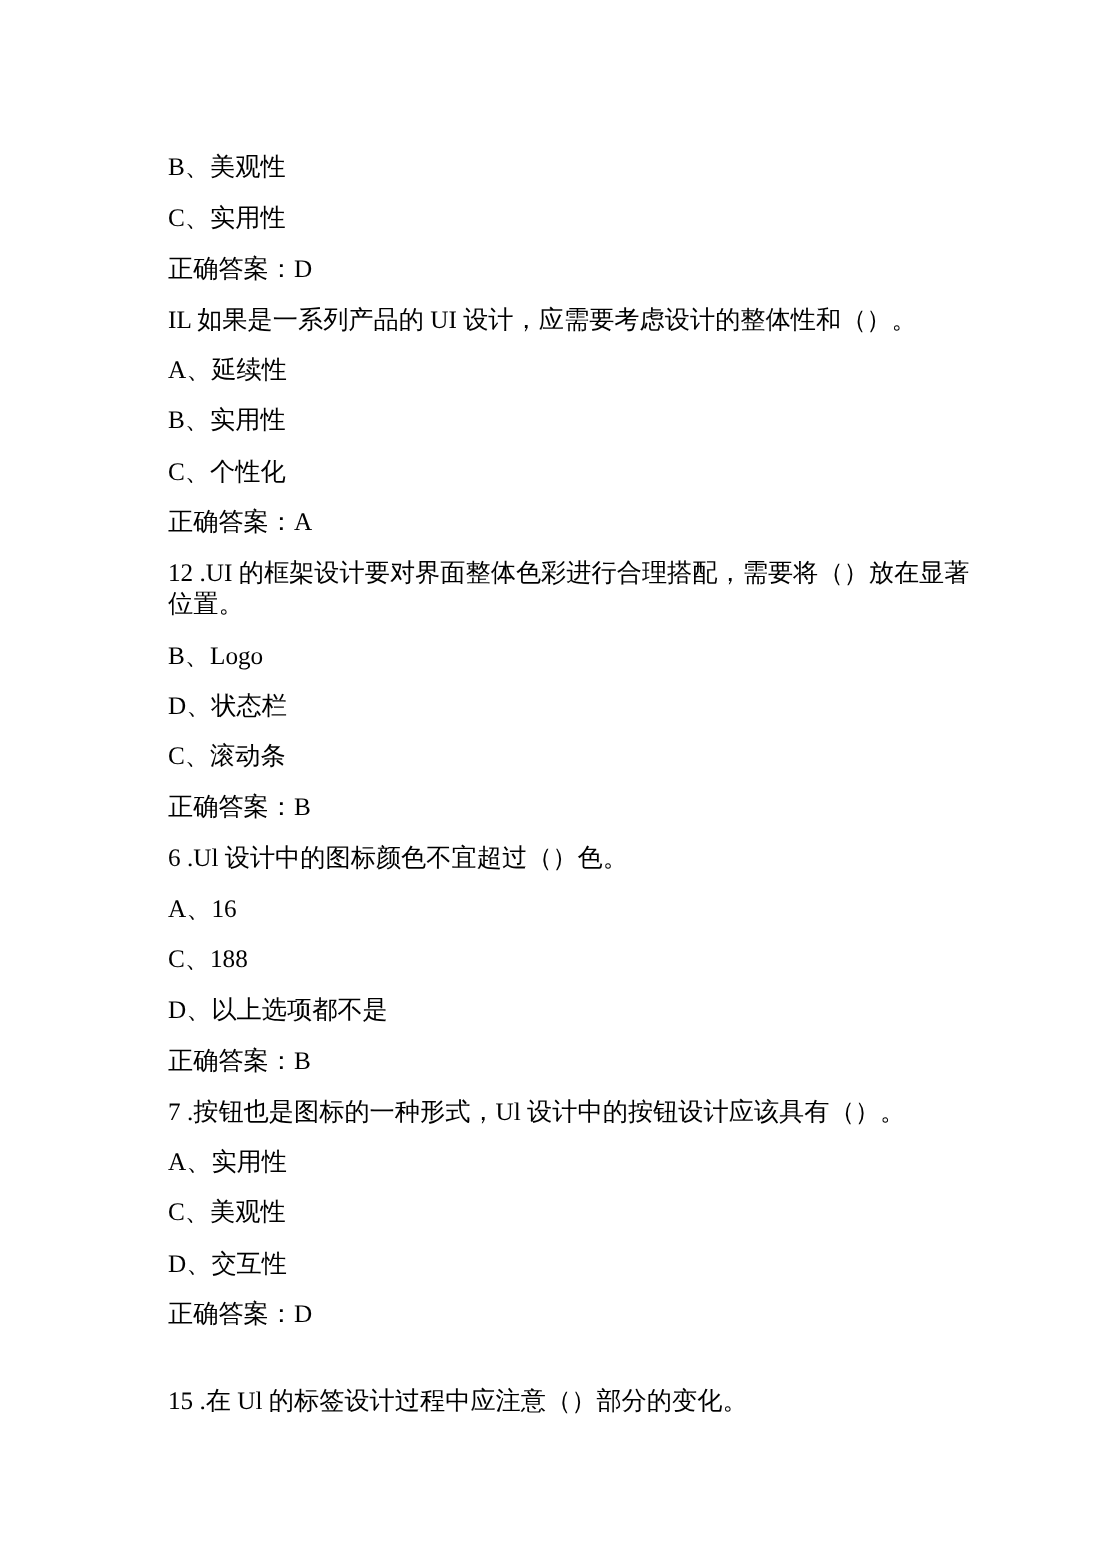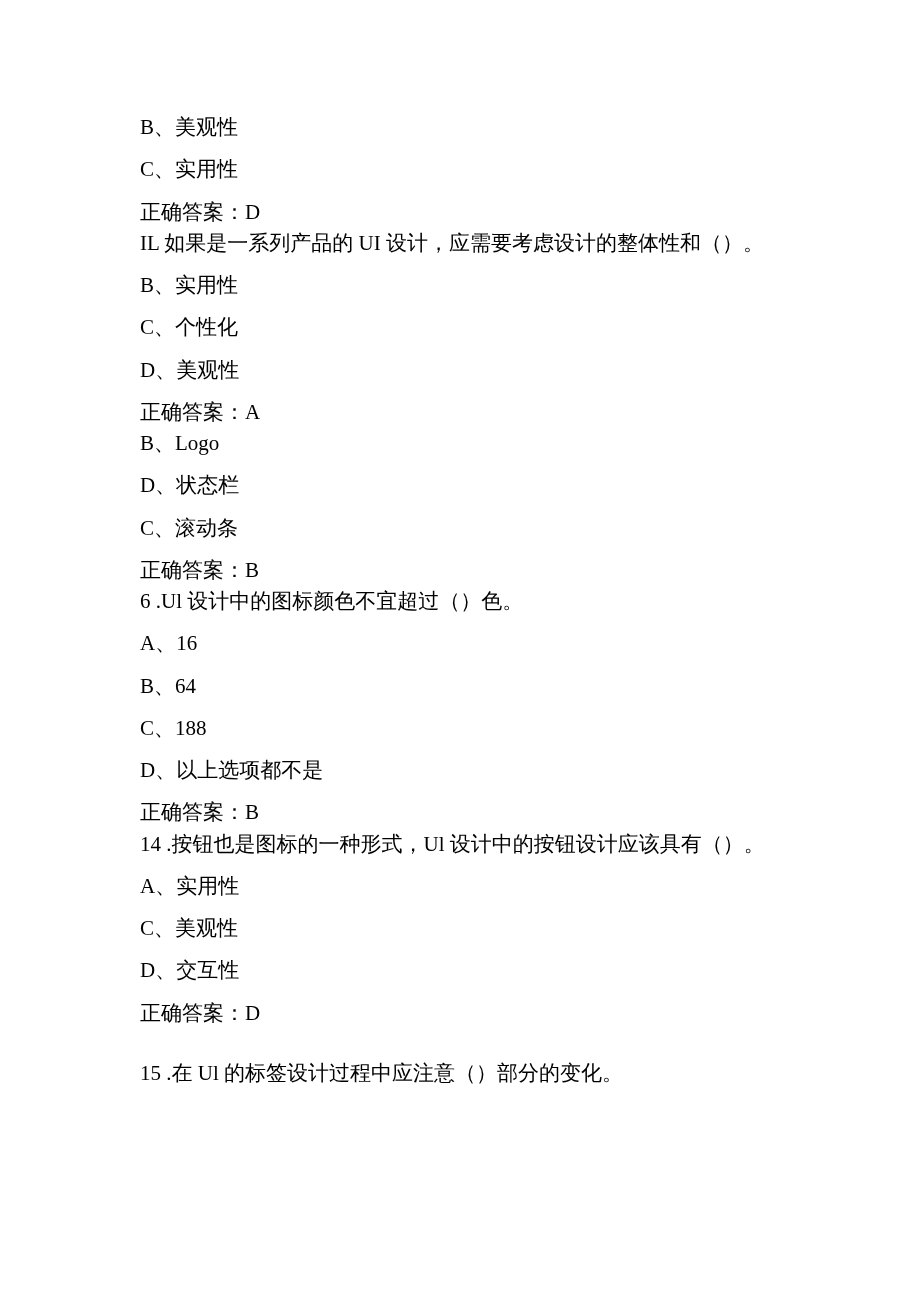--- a/index.html
+++ b/index.html
@@ -9,58 +9,58 @@
     width: 920px;
   }
   .page {
     padding: 110px 0 0 140px;
     font-family: "SimSun", "宋体", serif;
     font-size: 21px;
     color: #000;
     line-height: 1.25;
   }
   .line {
-    margin: 4px 0 16px 0;
+    margin: 16px 0 16px 0;
     white-space: pre-wrap;
   }
   .tight {
     margin-bottom: 5px;
   }
   .blank {
     height: 14px;
   }
 </style>
 </head>
 <body>
 
 <div class="page">
 
   <p class="line">B、美观性</p>
   <p class="line">C、实用性</p>
   <p class="line tight">正确答案：D</p>
 
   <p class="line">IL 如果是一系列产品的 UI 设计，应需要考虑设计的整体性和（）。</p>
+  <p class="line">A、延续性</p>
   <p class="line">B、实用性</p>
   <p class="line">C、个性化</p>
-  <p class="line">D、美观性</p>
   <p class="line tight">正确答案：A</p>
 
+  <p class="line" style="max-width:670px;">12 .UI 的框架设计要对界面整体色彩进行合理搭配，需要将（）放在显著位置。</p>
   <p class="line">B、Logo</p>
   <p class="line">D、状态栏</p>
   <p class="line">C、滚动条</p>
   <p class="line tight">正确答案：B</p>
 
   <p class="line">6 .Ul 设计中的图标颜色不宜超过（）色。</p>
   <p class="line">A、16</p>
-  <p class="line">B、64</p>
   <p class="line">C、188</p>
   <p class="line">D、以上选项都不是</p>
   <p class="line tight">正确答案：B</p>
 
-  <p class="line">14 .按钮也是图标的一种形式，Ul 设计中的按钮设计应该具有（）。</p>
+  <p class="line">7 .按钮也是图标的一种形式，Ul 设计中的按钮设计应该具有（）。</p>
   <p class="line">A、实用性</p>
   <p class="line">C、美观性</p>
   <p class="line">D、交互性</p>
   <p class="line">正确答案：D</p>
 
   <div class="blank"></div>
 
   <p class="line">15 .在 Ul 的标签设计过程中应注意（）部分的变化。</p>
 
 </div>

